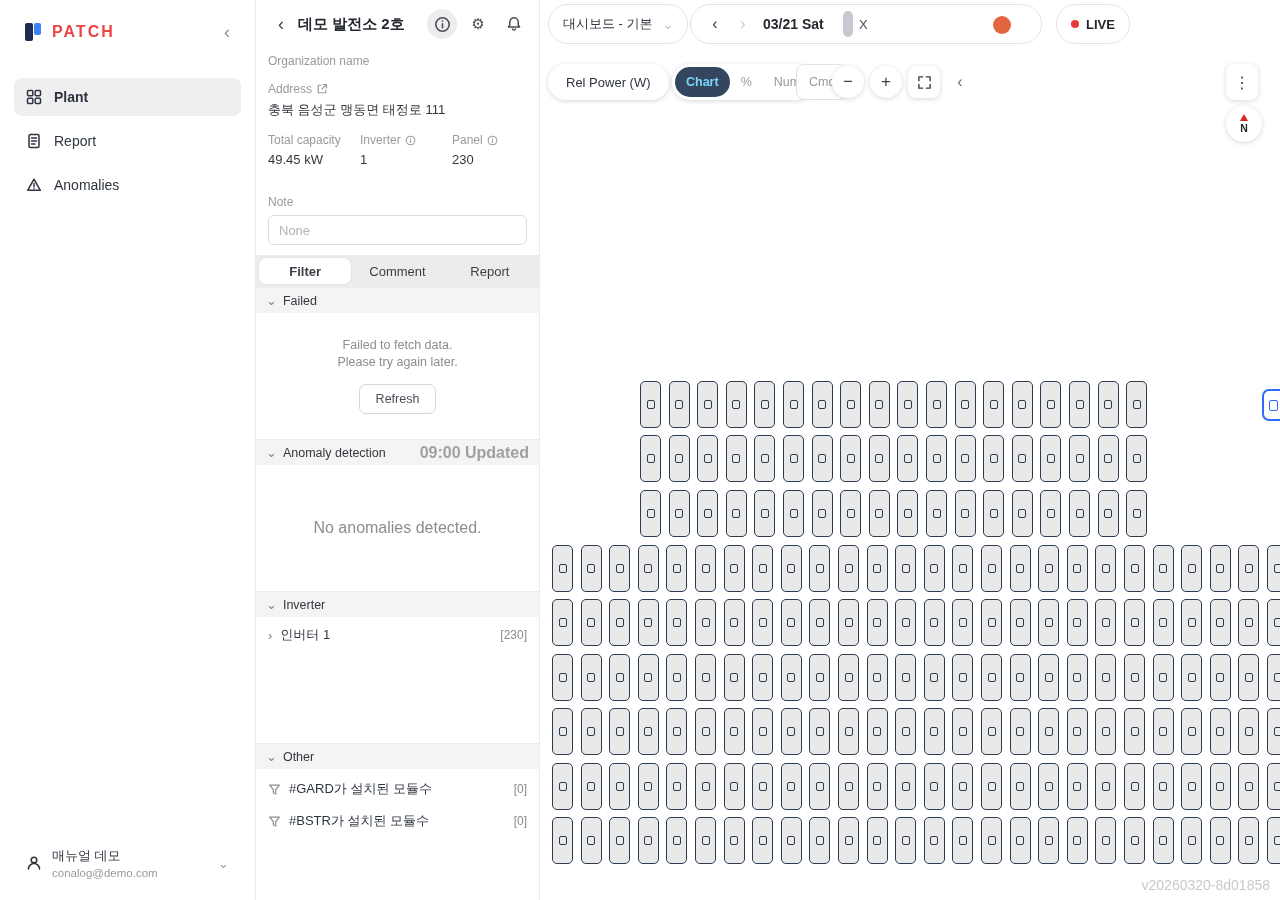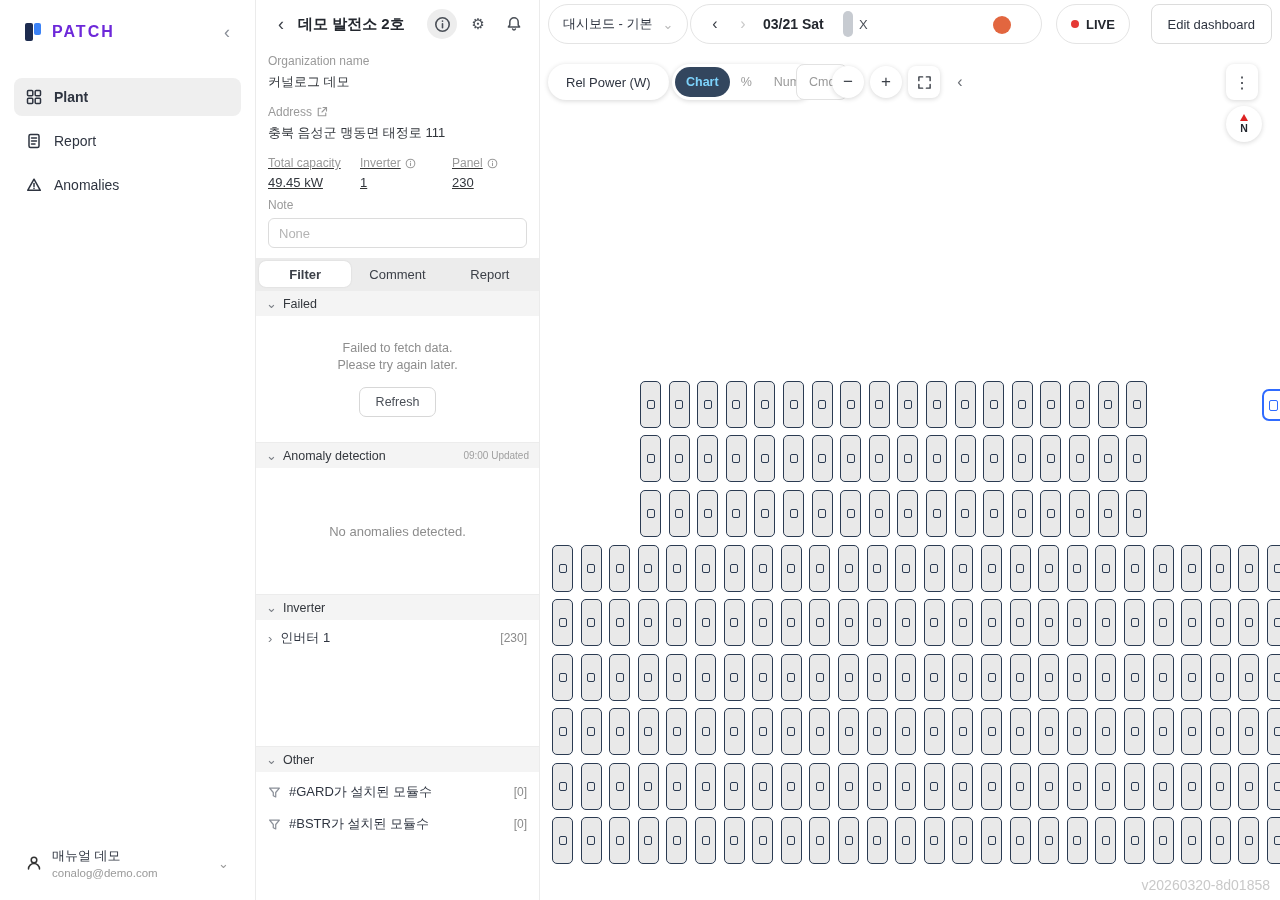--- a/index.html
+++ b/index.html
@@ -7,21 +7,21 @@
     font-family:"Liberation Sans", sans-serif; color:#333; }
   .app { position:relative; width:1280px; height:900px; display:flex; }
 
   svg { display:block; }
   .ico { stroke:currentColor; fill:none; stroke-width:1.5; stroke-linecap:round; stroke-linejoin:round; }
 
   
   .sidebar { width:256px; height:100%; background:#fff; border-right:1px solid #ebebeb; position:relative; flex:0 0 256px; }
   .sb-head { height:64px; display:flex; align-items:center; padding:0 14px 0 22px; }
   .logo { display:flex; align-items:center; gap:8px; }
-  .logo-text { font-size:16px; font-weight:800; letter-spacing:2px; color:#6d28d9; }
+  .logo-text { font-size:16px; font-weight:800; letter-spacing:2px; color:#ef4444; }
   .collapse-btn { margin-left:auto; width:28px; height:28px; border:none; background:transparent; color:#8a8f98;
     font-size:18px; line-height:1; border-radius:6px; cursor:pointer; }
   .sb-nav { padding:14px 14px; display:flex; flex-direction:column; gap:6px; }
   .nav-item { display:flex; align-items:center; gap:12px; height:38px; padding:0 12px; border-radius:8px;
     font-size:14px; color:#2e3440; cursor:pointer; }
   .nav-item.active { background:#efefef; font-weight:600; }
   .sb-bottom { position:absolute; left:0; right:0; bottom:0; padding:10px 14px 14px; }
   .notif-row { display:flex; align-items:center; gap:12px; height:40px; padding:0 12px; font-size:14px; color:#2e3440;
     border-radius:8px; cursor:pointer; }
   .user-row { display:flex; align-items:center; gap:10px; height:46px; padding:0 12px; margin-top:8px; border-radius:8px; cursor:pointer; }
@@ -37,43 +37,43 @@
   .pn-title { font-size:15px; font-weight:700; color:#23272e; margin-left:4px; }
   .pn-head-icons { margin-left:auto; display:flex; align-items:center; gap:6px; }
   .icon-btn { width:30px; height:30px; border:none; background:transparent; border-radius:50%; color:#4a4f57;
     display:flex; align-items:center; justify-content:center; cursor:pointer; font-size:15px; }
   .icon-btn.active { background:#ededed; }
 
   .pn-info { padding:6px 12px 0; }
   .lbl { font-size:12px; color:#9a9a9a; display:flex; align-items:center; gap:4px; }
   .val { font-size:13px; color:#33373d; margin-top:5px; }
   .info-block { margin-bottom:14px; }
-  .stats { display:flex; margin-bottom:8px;text-decoration:underline; }
+  .stats { display:flex; margin-bottom:28px; }
   .stat { width:92px; }
   .stat:last-child { width:auto; }
   .note-input { width:100%; height:30px; border:1px solid #dcdcdc; border-radius:6px; padding:0 10px;
     font-size:13px; color:#333; font-family:inherit; margin-top:6px; }
   .note-input::placeholder { color:#b4b4b4; }
 
   .tabs { height:32px; background:#ececec; display:flex; align-items:flex-end; padding:3px; margin-top:10px; }
   .tab { flex:1; height:26px; display:flex; align-items:center; justify-content:center; font-size:13px;
     color:#3c4048; border-radius:7px; cursor:pointer; }
   .tab.active { background:#fff; font-weight:600; box-shadow:0 0 2px rgba(0,0,0,.12); }
 
   .sec-head { height:26px; background:#f4f4f4; display:flex; align-items:center; gap:6px; padding:0 10px;
     font-size:12.5px; color:#33373d; border-top:1px solid #ececec; cursor:pointer; }
   .sec-chev { color:#7b7f86; font-size:13px; line-height:1; }
-  .sec-right { margin-left:auto; font-size:10px; color:#a0a0a0; }
+  .sec-right { margin-left:auto; font-size:16px; color:#a0a0a0;font-weight:bold; }
 
   .energy-body { height:126px; display:flex; flex-direction:column; align-items:center; justify-content:center; gap:3px; }
   .err-line { font-size:12.5px; color:#8d8d8d; }
   .refresh-btn { margin-top:12px; height:30px; padding:0 16px; border:1px solid #d7d7d7; border-radius:7px;
     background:#fff; font-size:12.5px; color:#4a4f57; cursor:pointer; font-family:inherit; }
   .anomaly-body { height:126px; display:flex; align-items:center; justify-content:center; }
-  .empty-text { font-size:13px; color:#8d8d8d; }
+  .empty-text { font-size:16px; color:#8d8d8d; }
   .inv-body { height:126px; }
   .inv-row { display:flex; align-items:center; gap:8px; height:36px; padding:0 12px; font-size:13px; color:#2e3440; cursor:pointer; }
   .inv-chev { color:#7b7f86; font-size:13px; }
   .count { margin-left:auto; font-size:12px; color:#8a8a8a; }
   .other-body { padding-top:4px; }
   .other-row { display:flex; align-items:center; gap:8px; height:32px; padding:0 12px; font-size:13px; color:#2e3440; cursor:pointer; }
   .funnel { color:#8a8f98; }
 
   
   .main { position:relative; flex:1; height:100%; background:#fff; overflow:hidden; }
@@ -214,21 +214,20 @@
             <path d="M8 1.8a4.2 4.2 0 0 0-4.2 4.2v3L2.4 11h11.2L12.2 9V6A4.2 4.2 0 0 0 8 1.8Z"></path>
             <path d="M6.6 13a1.5 1.5 0 0 0 2.8 0"></path>
           </svg>
         </button>
       </div>
     </div>
 
     <div class="pn-info">
       <div class="info-block">
         <div class="lbl">Organization name</div>
-        <div class="val">커널로그 데모</div>
       </div>
       <div class="info-block">
         <div class="lbl">
           <span>Address</span>
           <svg class="ico" width="12" height="12" viewBox="0 0 16 16">
             <path d="M6.5 3H3v10h10V9.5"></path>
               <path d="M9.5 2H14v4.5"></path>
               <line x1="14" y1="2" x2="8" y2="8"></line>
           </svg>
         </div>
@@ -975,21 +974,20 @@
         <button class="tl-btn tl-next">›</button>
         <span class="tl-date">03/21 Sat</span>
         <span class="tl-handle"></span>
         <span class="tl-x">X</span>
         <span class="tl-dot"></span>
       </div>
       <div class="pill live-pill">
         <span class="live-dot"></span>
         <span class="live-txt">LIVE</span>
       </div>
-      <button class="edit-btn">Edit dashboard</button>
     </div>
 
     <div class="maptools">
       <div class="metric-pill float">
         <span>Rel Power (W)</span>
       </div>
       <div class="mode-group float">
         <button class="mode active">Chart</button>
         <button class="mode">%</button>
         <button class="mode">Num</button>

